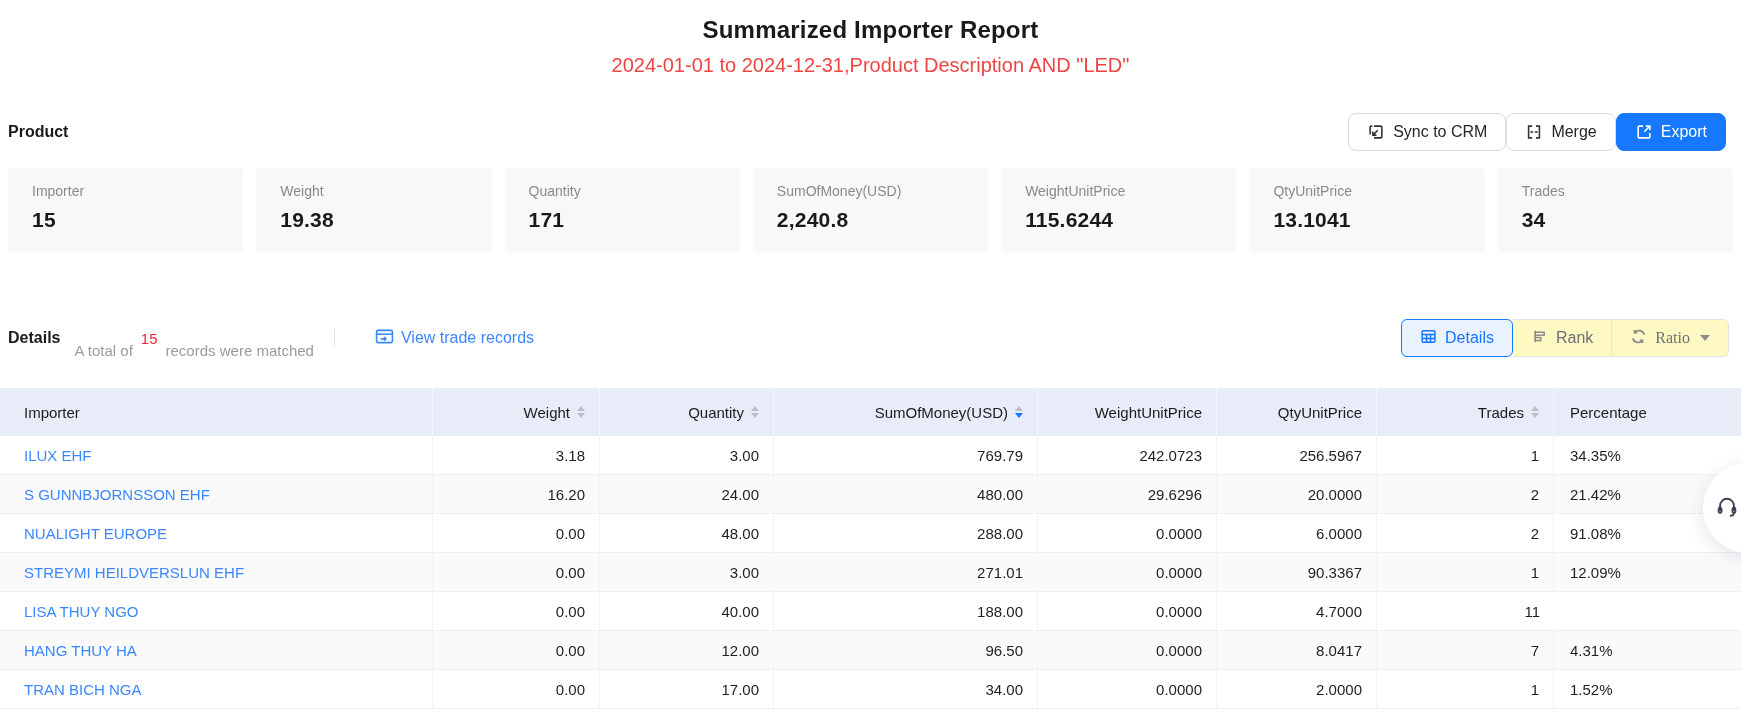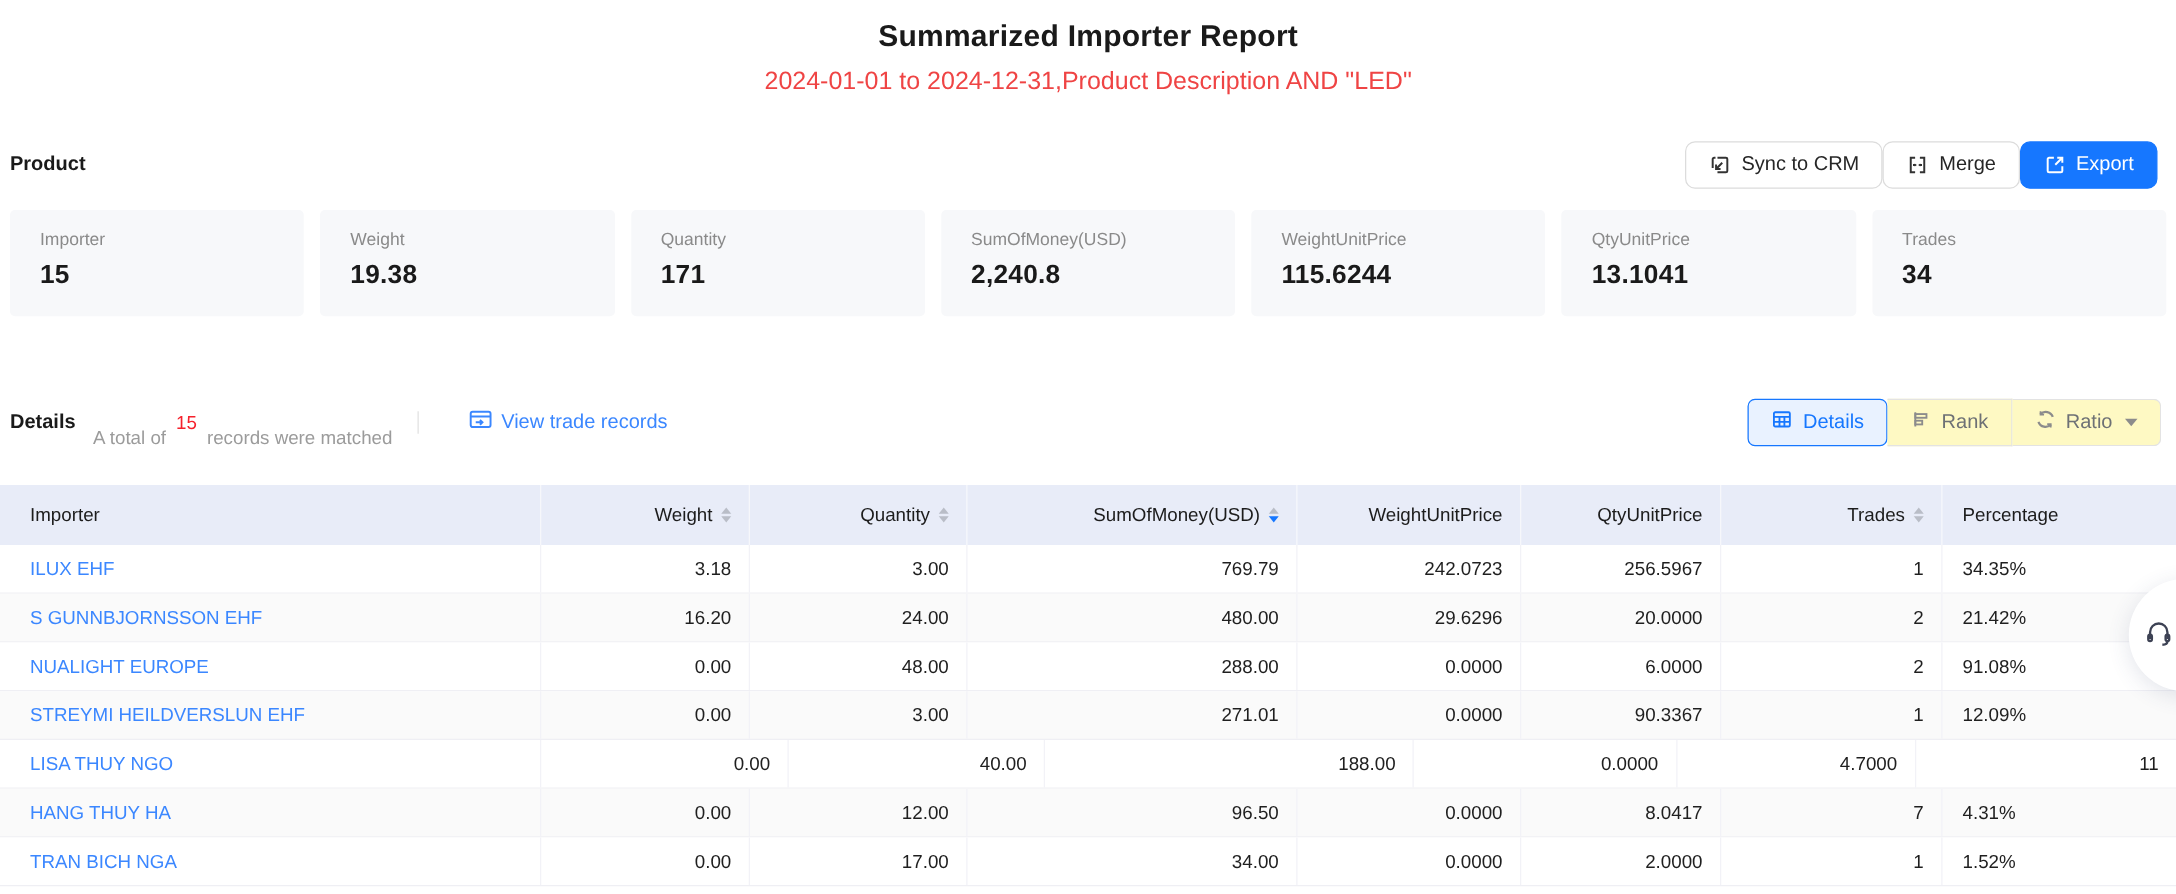--- a/index.html
+++ b/index.html
@@ -40,31 +40,31 @@
   .details-left{display:flex;align-items:center;}
   .details-title{font-size:16px;font-weight:700;color:#1a1a1a;margin-right:14px;}
   .muted{font-size:15px;color:var(--text-gray);margin-top:24px;}
   .count{font-size:15px;color:var(--count-red);margin:0 8px;}
   .vdiv{width:1px;height:18px;background:#e1e1e1;margin:0 20px;}
   .link{display:inline-flex;align-items:center;gap:7px;font-size:16px;color:var(--link);cursor:pointer;text-decoration:none;padding-left:20px;}
 
   .seg-group{display:flex;align-items:stretch;height:38px;}
   .seg{display:inline-flex;align-items:center;gap:8px;padding:0 18px;font-size:16px;color:#6e7175;background:#fef9c3;
        border:1px solid #e3e3e3;border-left:none;cursor:pointer;white-space:nowrap;}
-  .seg:last-child{border-radius:0 6px 6px 0;}
+  .seg:last-child{border-radius:0 6px 6px 0;font-family:Liberation Serif, serif;}
   .seg.active{border:1px solid var(--accent);background:#e9f2ff;color:var(--accent);border-radius:6px;}
   .caret-down{width:0;height:0;border-left:5px solid transparent;border-right:5px solid transparent;border-top:6px solid #8c8c8c;margin-left:2px;}
 
   
   .table{margin-top:31px;width:1741px;font-size:15px;}
   .tr,.thead{display:flex;width:100%;}
   .thead{background:var(--header-bg);height:48px;}
   .th{display:flex;align-items:center;color:#1c1c1c;font-weight:500;border-right:1px solid #f6f7fb;}
   .th:last-child{border-right:none;}
-  .tr{height:39px;border-bottom:1px solid #efeff4;background:#fff;justify-content:space-between;}
+  .tr{height:39px;border-bottom:1px solid #efeff4;background:#fff;}
   .tbody .tr:nth-child(even){background:#fafafa;}
   .td{display:flex;align-items:center;color:var(--text-dark);border-right:1px solid #f2f2f7;overflow:hidden;}
   .td:last-child{border-right:none;}
   .c-imp{width:433px;padding-left:24px;}
   .c-w{width:167px;}
   .c-q{width:174px;}
   .c-s{width:264px;}
   .c-wup{width:179px;}
   .c-qup{width:160px;}
   .c-t{width:177px;}

